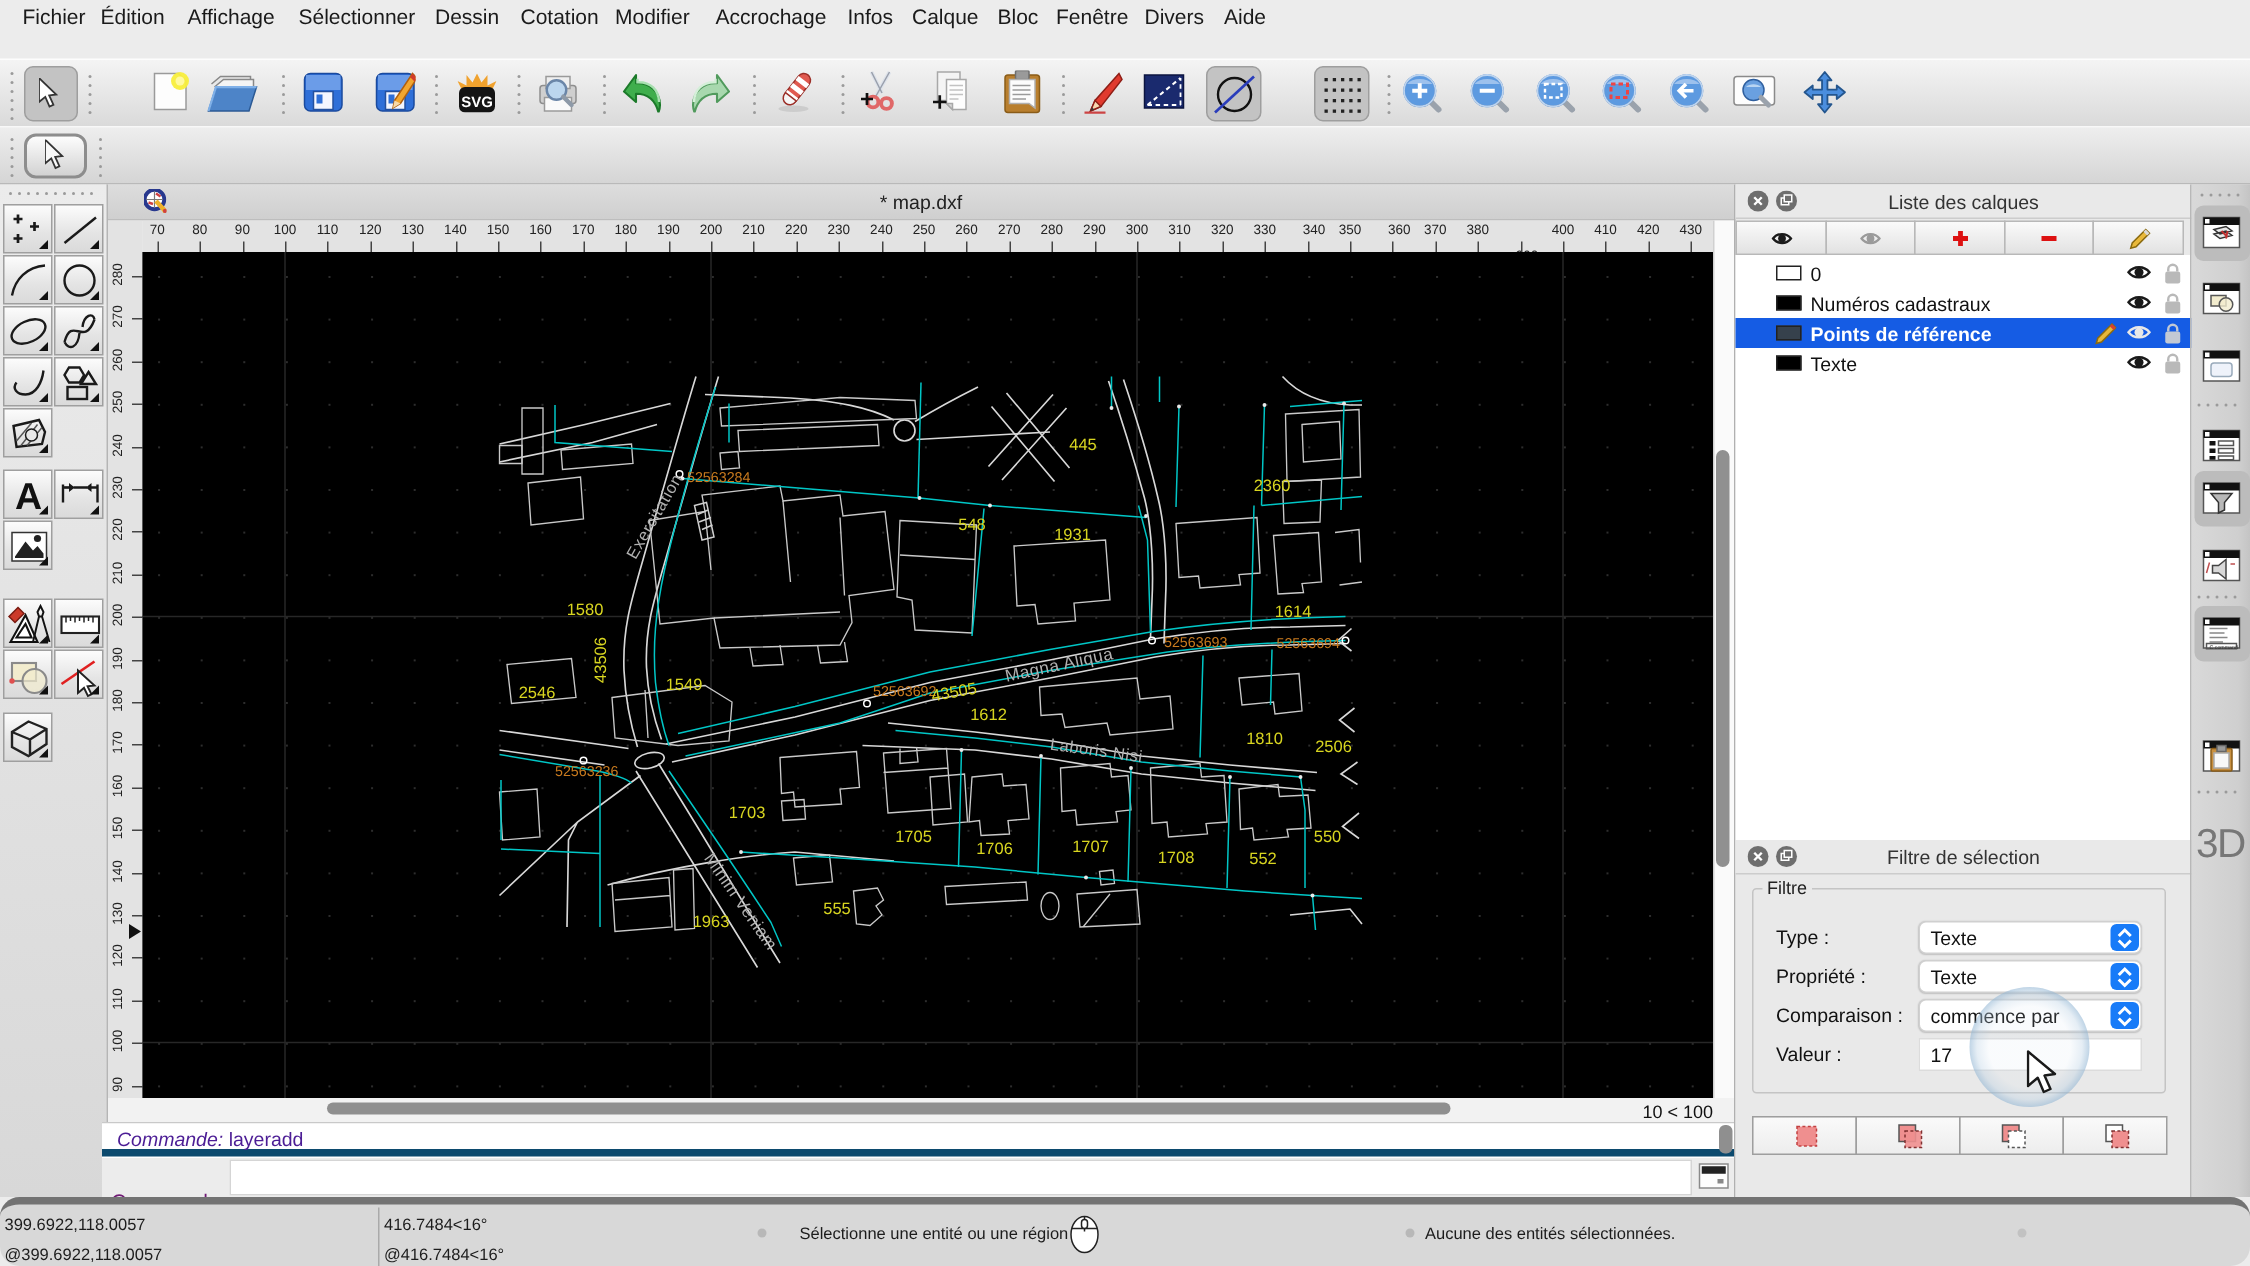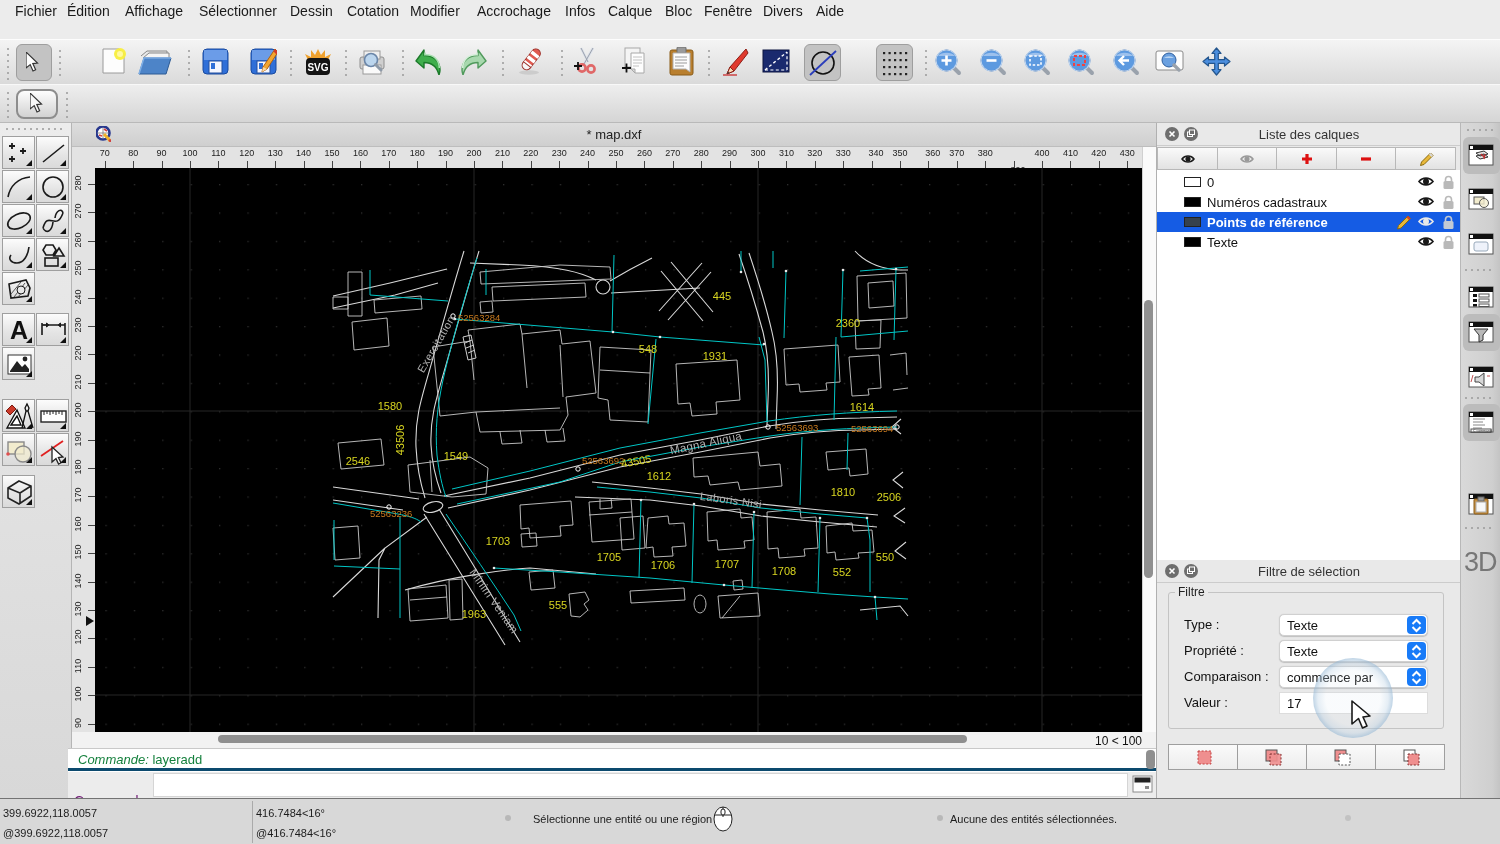--- a/index.html
+++ b/index.html
@@ -21,24 +21,24 @@
 #hruler{left:95px;top:147px;width:1047px;height:21px;background:#e3e3e3;font-size:9px;color:#222;}
 #vruler{left:72px;top:168px;width:23px;height:564px;background:#e3e3e3;font-size:9px;color:#222;}
 #rulcorner{left:72px;top:147px;width:23px;height:21px;background:#e3e3e3;}
 #canvas{left:95px;top:168px;width:1047px;height:564px;background:#000;}
 #vscroll{left:1142px;top:147px;width:14px;height:585px;background:#fafafa;border-left:1px solid #d0d0d0;}
 #vthumb{left:1144px;top:300px;width:9px;height:278px;background:#909090;border-radius:5px;}
 #hscrollrow{left:72px;top:732px;width:1084px;height:16px;background:#f2f2f2;}
 #hthumb{left:218px;top:735px;width:749px;height:8px;background:#8f8f8f;border-radius:4px;}
 #zoomlbl{right:358px;top:734px;font-size:12px;color:#111;}
 #cmdpanel{left:68px;top:748px;width:1088px;height:50px;background:#fff;border-top:1px solid #c9c9c9;}
-#cmdhist{position:absolute;left:0;top:0;width:1088px;height:22px;background:#fff;border-bottom:3px solid #0c4a6e;font-size:13px;color:#15803d;}
+#cmdhist{position:absolute;left:0;top:0;width:1088px;height:22px;background:#fff;border-bottom:5px solid #0c4a6e;font-size:13px;color:#4c1d95;}
 #cmdinrow{position:absolute;left:0;top:23px;width:1088px;height:27px;background:#ececec;}
 #cmdinput{position:absolute;left:85px;top:1px;width:975px;height:24px;background:#fff;border:1px solid #d5d5d5;}
-#statusbar{left:0;top:798px;width:1500px;height:46px;background:#d8d8d8;border-top:1px solid #737373;font-size:11px;color:#1c1c1c;}
+#statusbar{left:0;top:798px;width:1500px;height:46px;background:#d8d8d8;border-top:5px solid #737373;font-size:11px;color:#1c1c1c;border-radius:13px;}
 #rightpanels{left:1156px;top:123px;width:304px;height:675px;background:#e9e9e9;border-left:1px solid #b0b0b0;}
 .ptitle{position:absolute;left:0;width:304px;height:23px;background:#e9e9e9;border-bottom:1px solid #cccccc;text-align:center;font-size:13px;color:#333;}
 #laytools{position:absolute;left:0;top:24px;width:298px;height:23px;}
 .ltb{position:absolute;top:0;height:23px;background:linear-gradient(#fafafa,#e2e2e2);border:1px solid #b8b8b8;}
 #laylist{position:absolute;left:0;top:47px;width:304px;height:390px;background:#fff;}
 .lrow{position:absolute;left:0;width:304px;height:20px;font-size:13px;color:#111;}
 .lrow .nm{position:absolute;left:50px;top:3px;}
 .swatch{position:absolute;left:27px;top:5px;width:17px;height:10px;border:1px solid #111;}
 #filterpanel{position:absolute;left:0;top:0;width:304px;height:675px;}
 .flabel{position:absolute;left:27px;font-size:13px;color:#111;}

